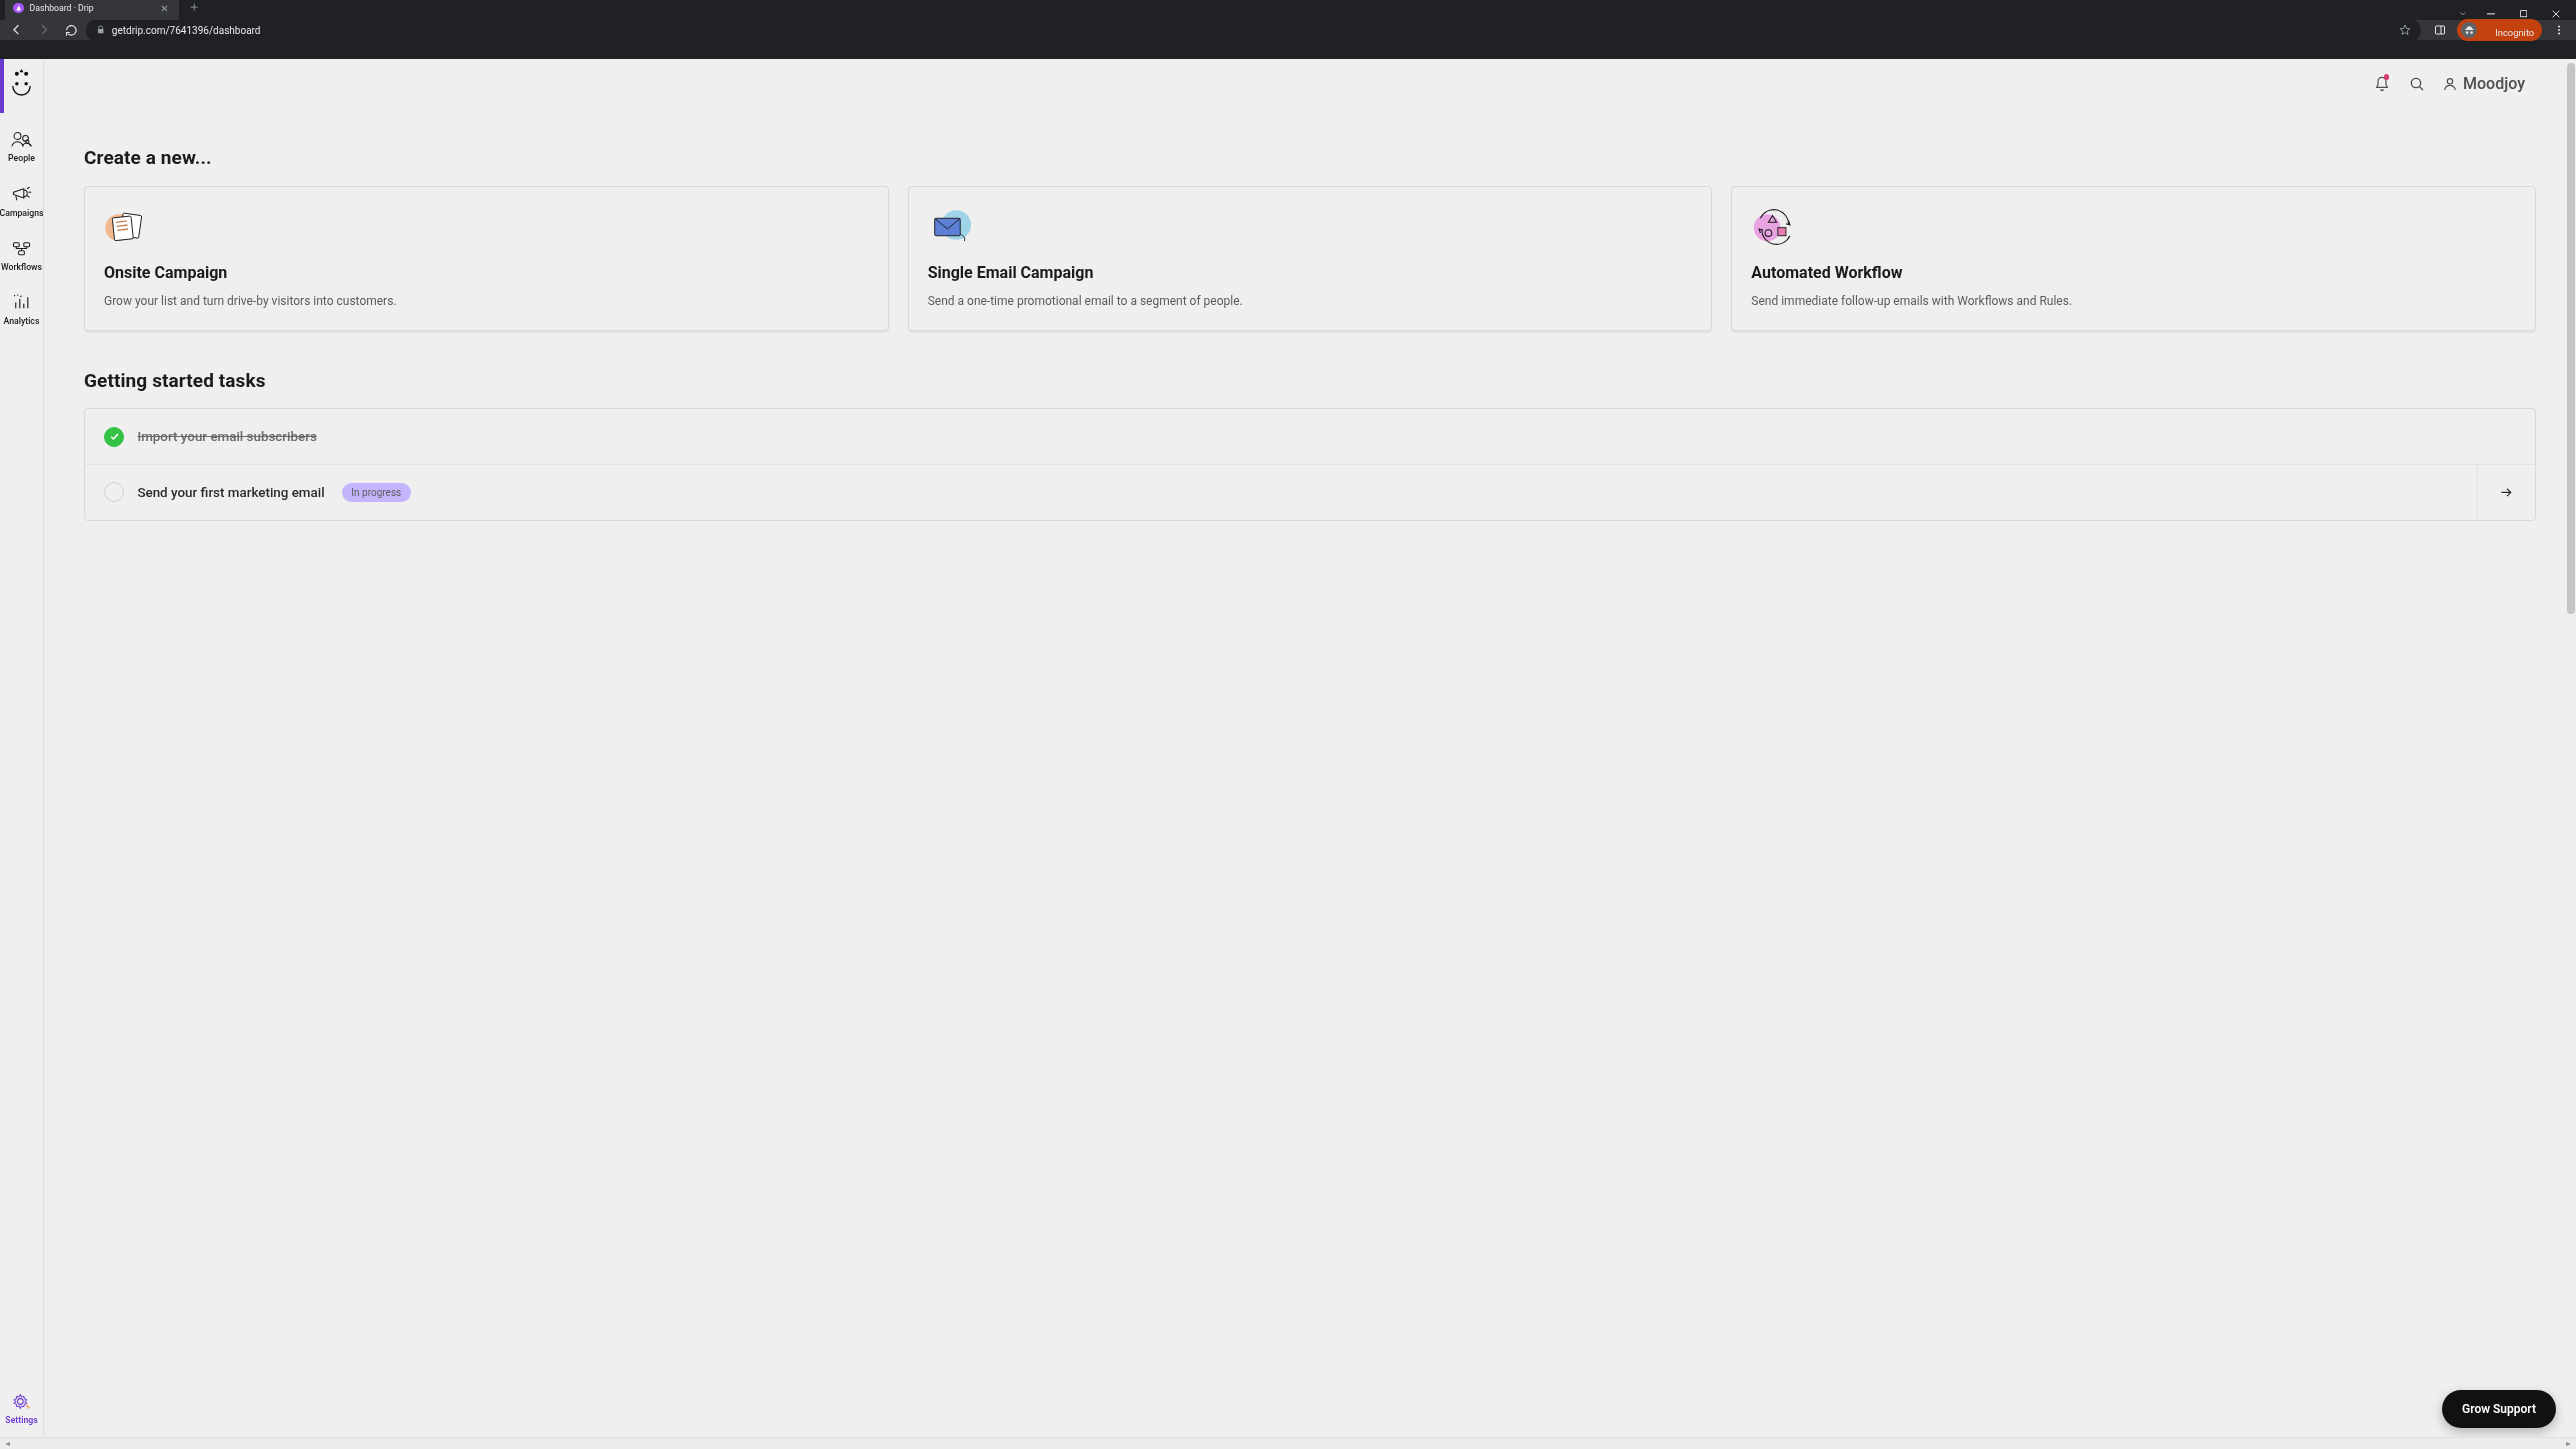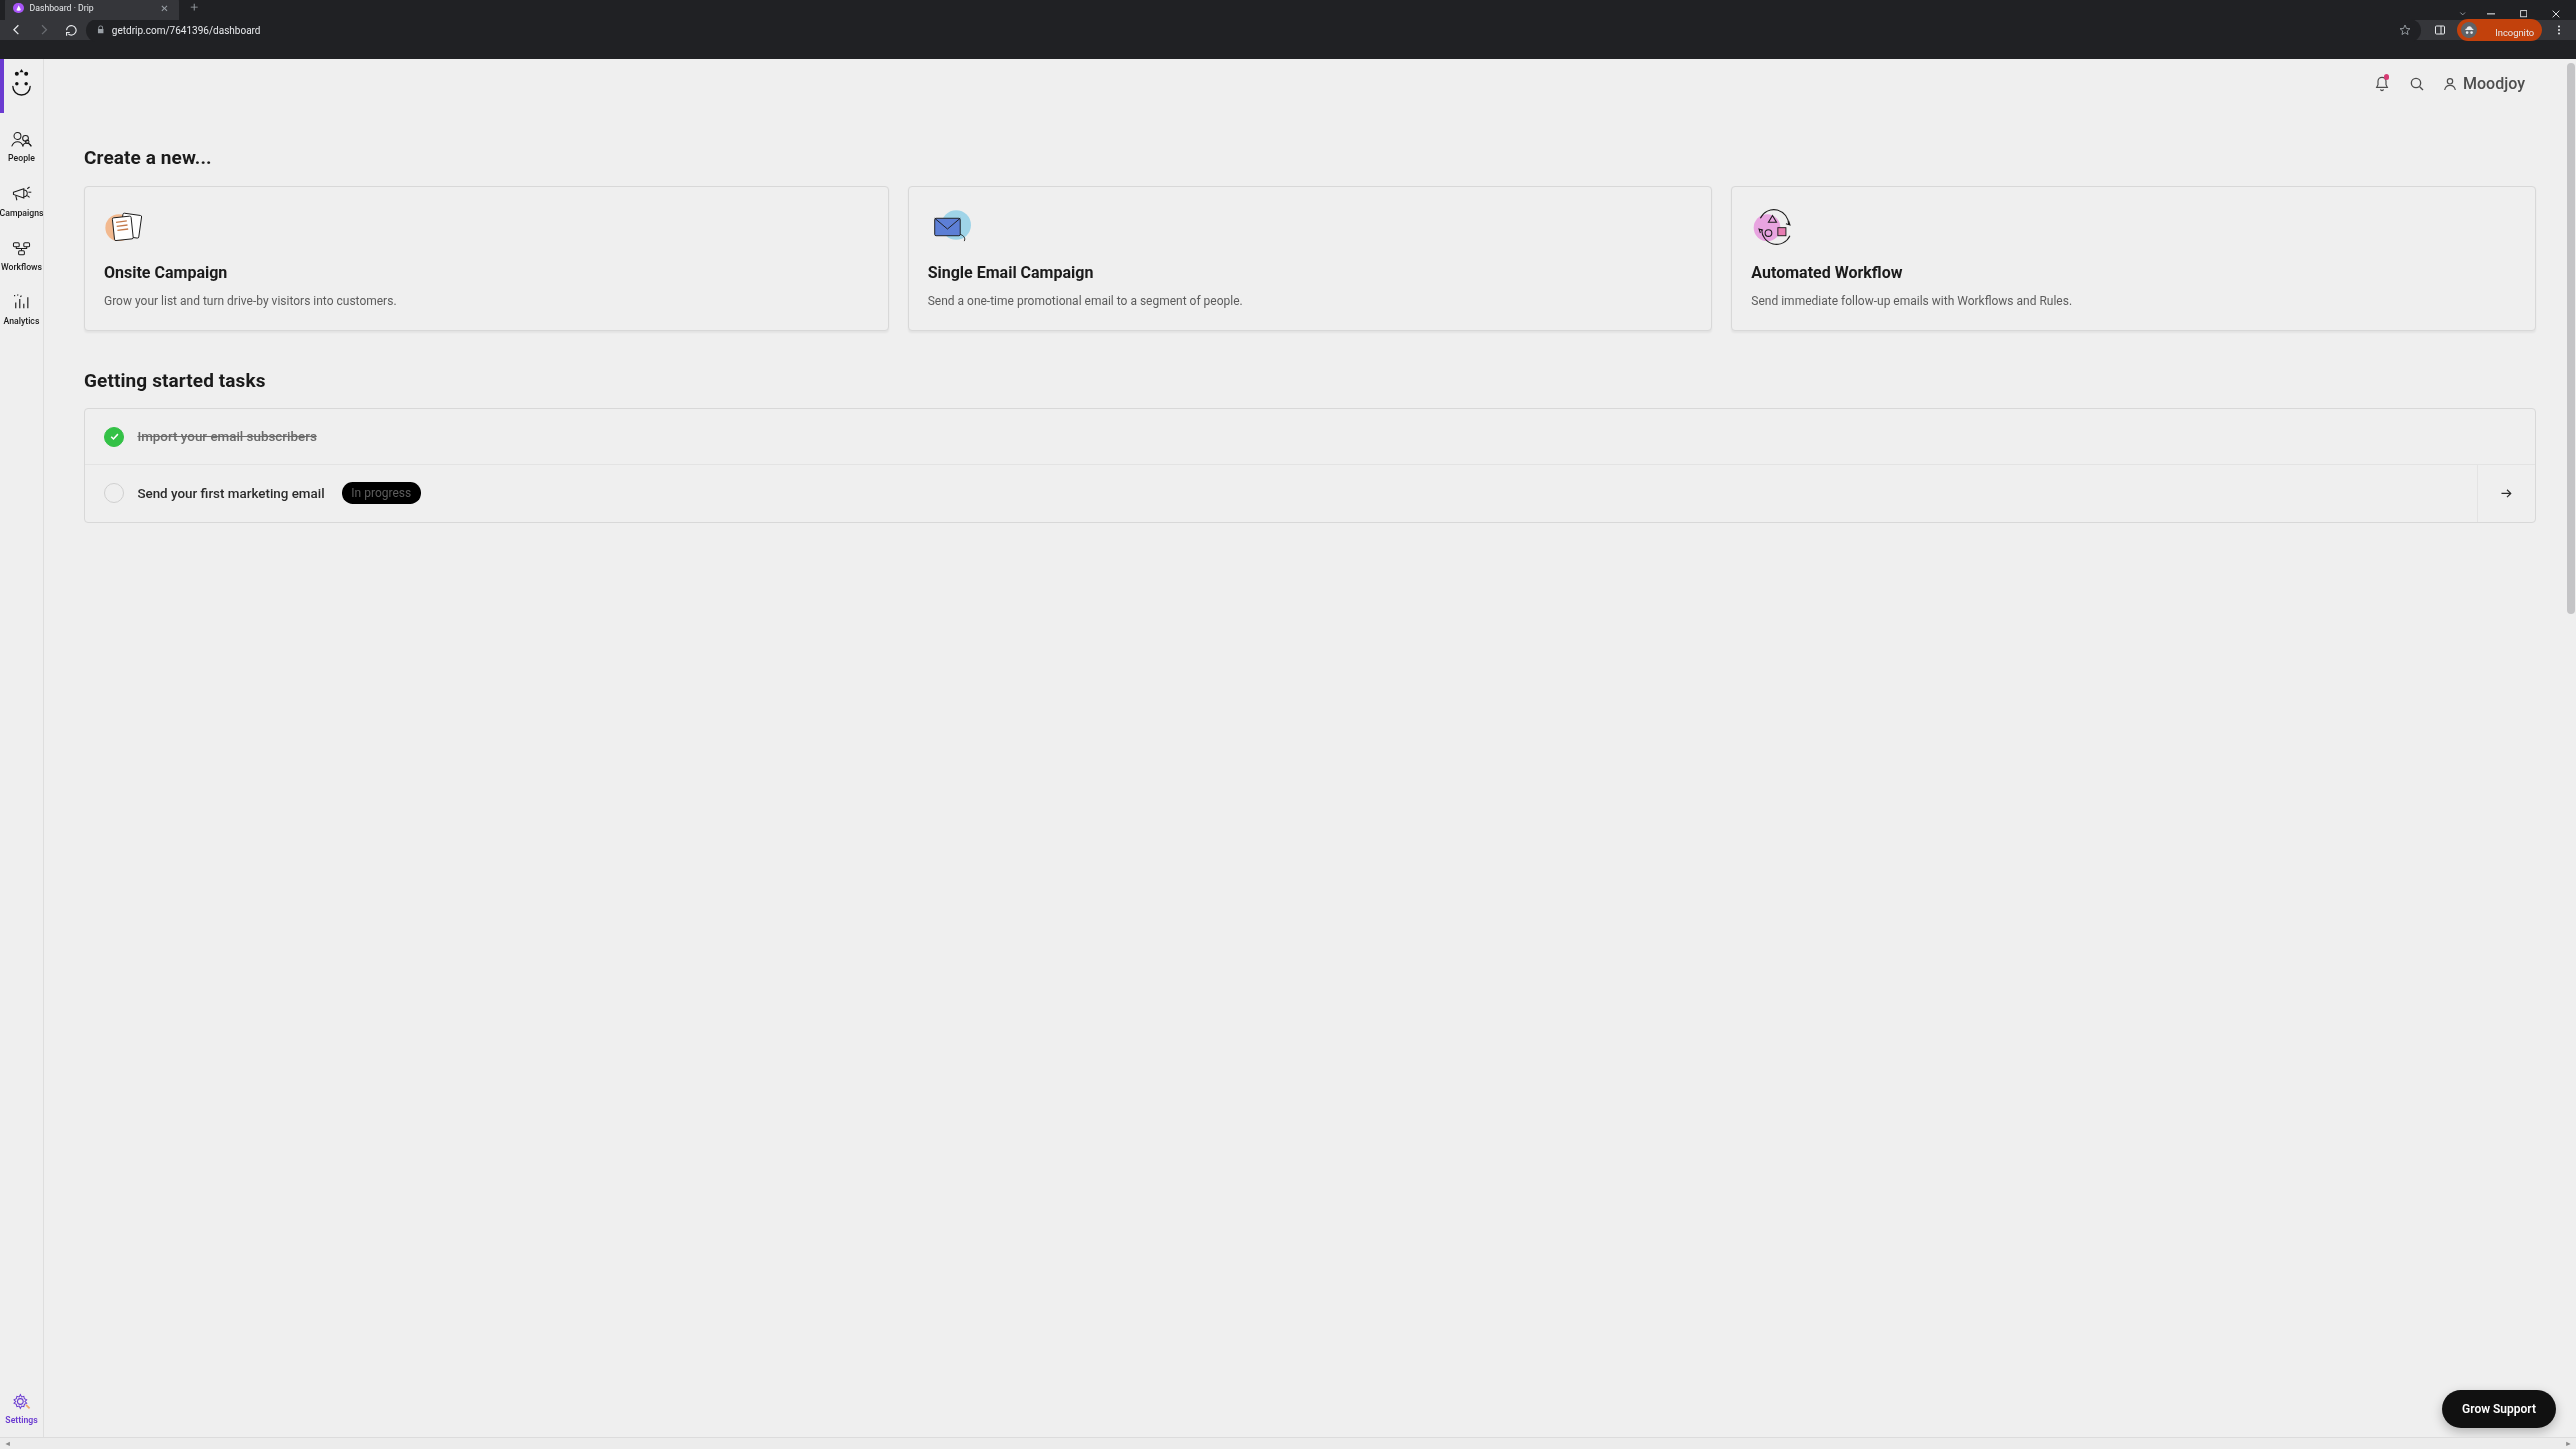--- a/index.html
+++ b/index.html
@@ -62,21 +62,21 @@
 .card-desc { font-size: 12px; color: #5c5c5c; line-height: 1.55; }
 
 .tasks-title { margin-top: 38px; }
 .tasks-list { margin-top: 16px; border: 0.7px solid #d8d8d8; border-radius: 4px; background: #efefef; overflow: hidden; }
 .task-row { display: flex; align-items: center; padding: 17.4px 19px; border-bottom: 0.7px solid #e3e3e3; gap: 13.4px; }
 .task-row:last-child { border-bottom: none; }
 .task-status { width: 20px; height: 20px; border-radius: 50%; border: 1.3px solid #cfcfcf; flex-shrink: 0; display: flex; align-items: center; justify-content: center; }
 .task-status.done { background: #33c146; border-color: #33c146; color: #fff; font-weight: 700; }
 .task-label { font-size: 13.4px; color: #2b2b2b; font-weight: 500; }
 .task-label.done { text-decoration: line-through; color: #6a6a6a; }
-.task-badge { background: #000000; color: #5d5d5d; font-size: 12px; padding: 4px 9.4px; border-radius: 10.7px; margin-left: 4px; }
+.task-badge { background: #c4b5fd; color: #5d5d5d; font-size: 10px; padding: 4px 9.4px; border-radius: 10.7px; margin-left: 4px; }
 .task-spacer { flex: 1; }
 .task-go { width: 58px; align-self: stretch; margin: -17.4px -19px -17.4px 0; border-left: 0.7px solid #e3e3e3; display: flex; align-items: center; justify-content: center; cursor: pointer; color: #2b2b2b; }
 .task-row.clipped { padding-bottom: 0; height: 31px; overflow: hidden; align-items: flex-start; }
 .task-row.clipped .task-label { color: #bfbfbf; }
 .task-row.clipped .task-status { border-color: #dedede; }
 
 
 .support-pill { position: absolute; right: 20px; bottom: 9.4px; background: #111; color: #fff; font-size: 12px; font-weight: 600; padding: 12px 20px; border-radius: 20px; cursor: pointer; box-shadow: 0 4px 10.7px rgba(0,0,0,.25); }
 
 

